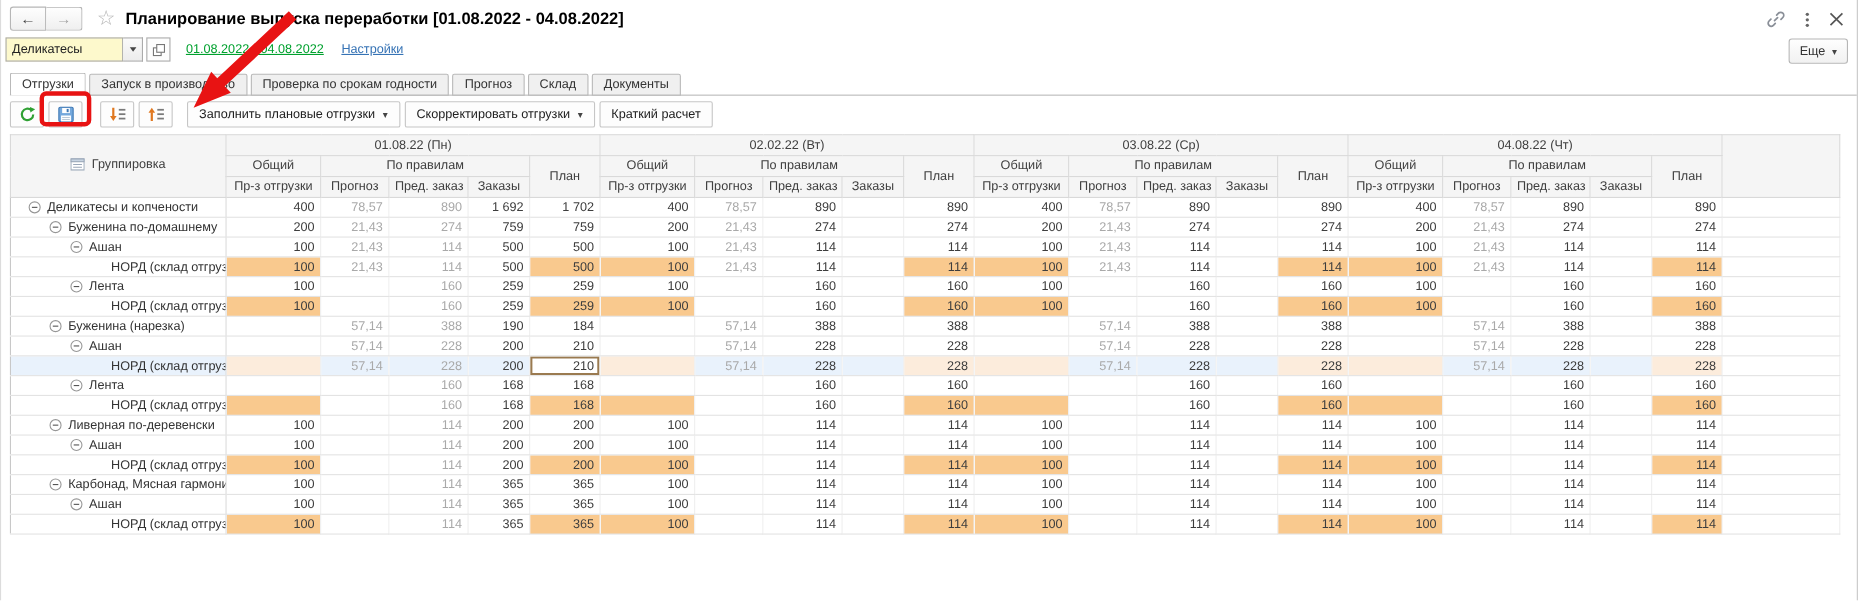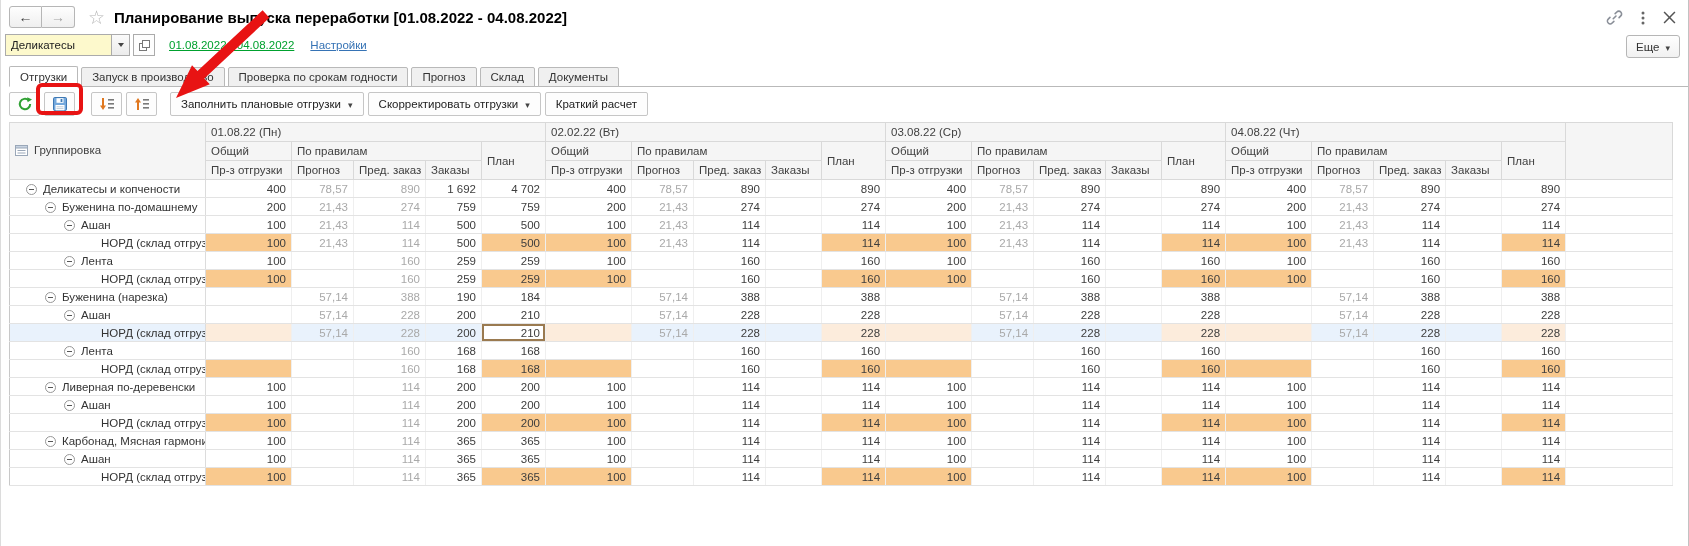--- a/index.html
+++ b/index.html
@@ -53,21 +53,21 @@
               display:flex; align-items:center; justify-content:center; cursor:pointer; }
   .icon-btn.mleft { margin-left:12px; }
   .txt-btn { height:24px; border:1px solid #c6c6c6; border-radius:2px; background:#fdfdfd; font-size:11.5px;
              padding:0 10px; display:flex; align-items:center; gap:7px; color:#222; cursor:pointer; white-space:nowrap; }
   .txt-btn.mleft { margin-left:9px; }
 
   
   .grid { margin:2px 0 0 8px; }
   table { border-collapse:collapse; table-layout:fixed; width:1664px; font-size:11.5px; border:1px solid #c8c8c8; }
   thead tr { height:19px; }
-  thead th { background:#f5f5f5; border:1px solid #d9d9d9; font-weight:normal; text-align:left;
+  thead th { background:#f5f5f5; border:1px solid #d9d9d9; font-weight:normal; text-align:center;
              padding:0 5px; color:#404040; white-space:nowrap; overflow:hidden; }
   tbody td { border-right:1px solid #efefef; border-bottom:1px solid #e3e3e3; height:18px;
              padding:0 5px; white-space:nowrap; overflow:hidden; }
   td.labelcell { border-right:1px solid #dcdcdc; color:#333; cursor:default; }
   td.num { text-align:right; color:#3d3d3d; cursor:default; }
   td.dim { color:#a9a9a9; }
   th.gstart, td.gstart { border-left:1px solid #d9d9d9; }
   td.hl { background:#f9c98e; }
   tr.sel td { background:#e9f2fc; }
   tr.sel td.hl-sel { background:#fcecdc; }
@@ -271,21 +271,21 @@
             <th>Заказы</th>
           </tr>
         </thead>
         <tbody>
           <tr>
             <td class="labelcell" style="padding-left: 16px;"><span class="exp"></span><span>Деликатесы и копчености</span></td>
             <td class="num gstart">400</td>
             <td class="num dim">78,57</td>
             <td class="num dim">890</td>
             <td class="num">1 692</td>
-            <td class="num">4 702</td>
+            <td class="num">1 702</td>
             <td class="num gstart">400</td>
             <td class="num dim">78,57</td>
             <td class="num">890</td>
             <td class="num"></td>
             <td class="num">890</td>
             <td class="num gstart">400</td>
             <td class="num dim">78,57</td>
             <td class="num">890</td>
             <td class="num"></td>
             <td class="num">890</td>

